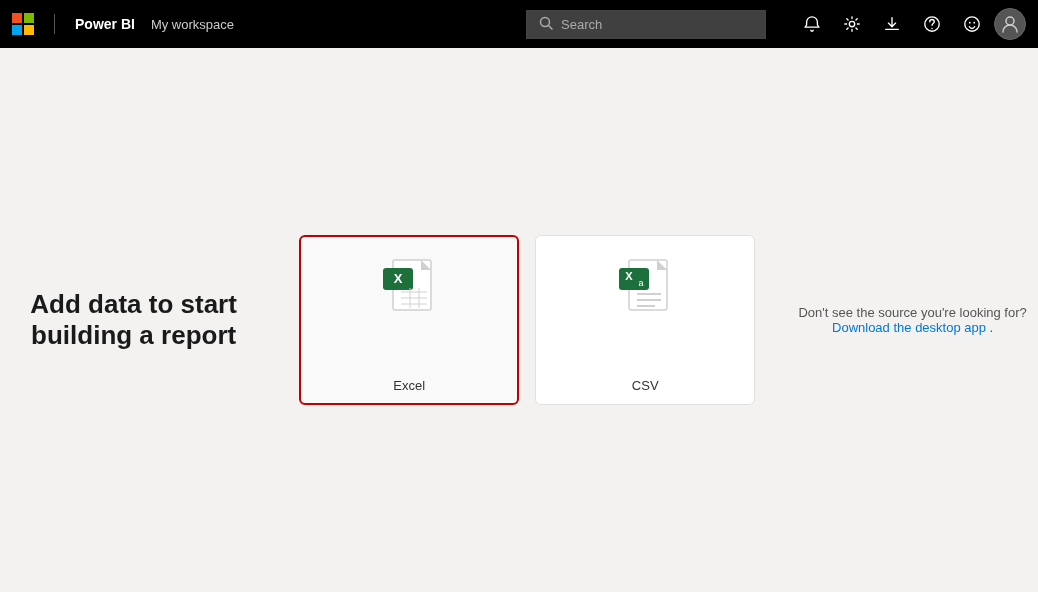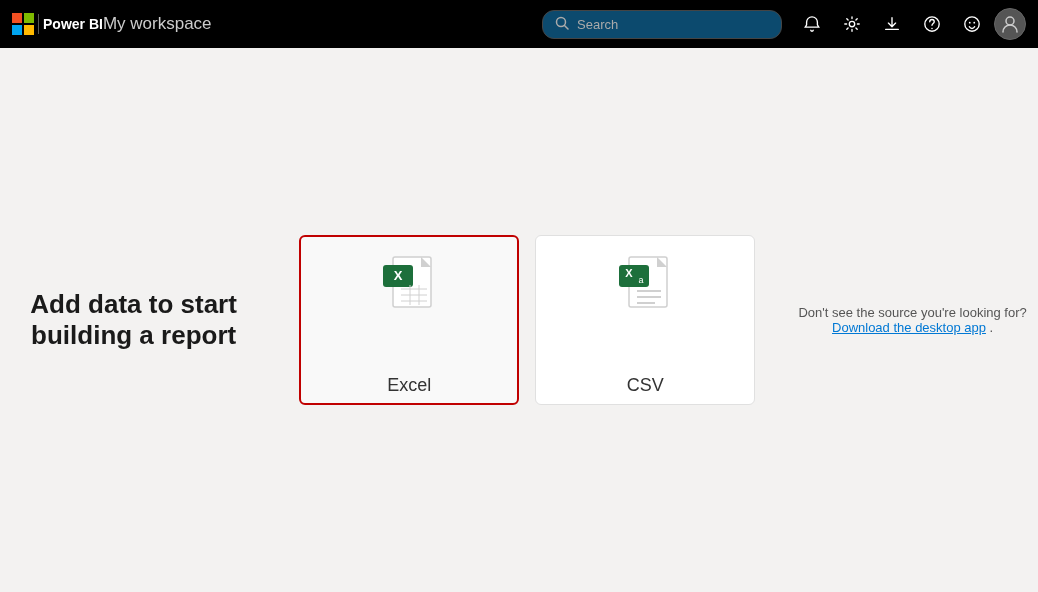--- a/index.html
+++ b/index.html
@@ -11,21 +11,21 @@
       overflow: hidden;
     }
 
     
     .header {
       background: #000;
       height: 48px;
       display: flex;
       align-items: center;
       padding: 0 12px;
-      gap: 0;
+      gap: 16px;
     }
     .ms-square {
       width: 10px;
       height: 10px;
     }
     .ms-grid {
       display: grid;
       grid-template-columns: 10px 10px;
       grid-template-rows: 10px 10px;
       gap: 2px;
@@ -40,31 +40,31 @@
 
     .header-app-name {
       color: #fff;
       font-size: 14px;
       font-weight: 600;
       white-space: nowrap;
     }
 
     .header-workspace {
       color: #ccc;
-      font-size: 17px;
+      font-size: 13px;
       white-space: nowrap;
     }
 
     .search-bar {
       margin-left: auto;
       display: flex;
       align-items: center;
-      background: #0c4a6e;
+      background: #404040;
       border: 1px solid #444;
-      border-radius: 12px;
+      border-radius: 0;
       padding: 5px 12px;
       gap: 8px;
       width: 240px;
     }
 
     .search-icon-svg {
       color: #aaa;
       font-size: 14px;
     }
 
@@ -150,21 +150,21 @@
       gap: 12px;
       transition: box-shadow 0.15s;
     }
 
     .card.selected {
       border: 2px solid #c00000;
       background: #f9f9f9;
     }
 
     .card-label {
-      font-size: 18px;
+      font-size: 13px;
       color: #333;
       text-align: left;
       padding: 0 12px;
       margin-top: 48px;
     }
 
     .card-icon-area {
       display: flex;
       align-items: center;
       justify-content: center;
@@ -173,21 +173,20 @@
     }
 
     
     .footer-text {
       font-size: 13px;
       color: #555;
       text-align: center;
     }
     .footer-link {
       color: #0078d4;
-      text-decoration: underline;
       cursor: pointer;
     }
   </style>
 </head>
 <body>
 
 <div class="header">
 
   <div class="ms-grid">
     <div class="ms-square" style="background:#f25022;"></div>

